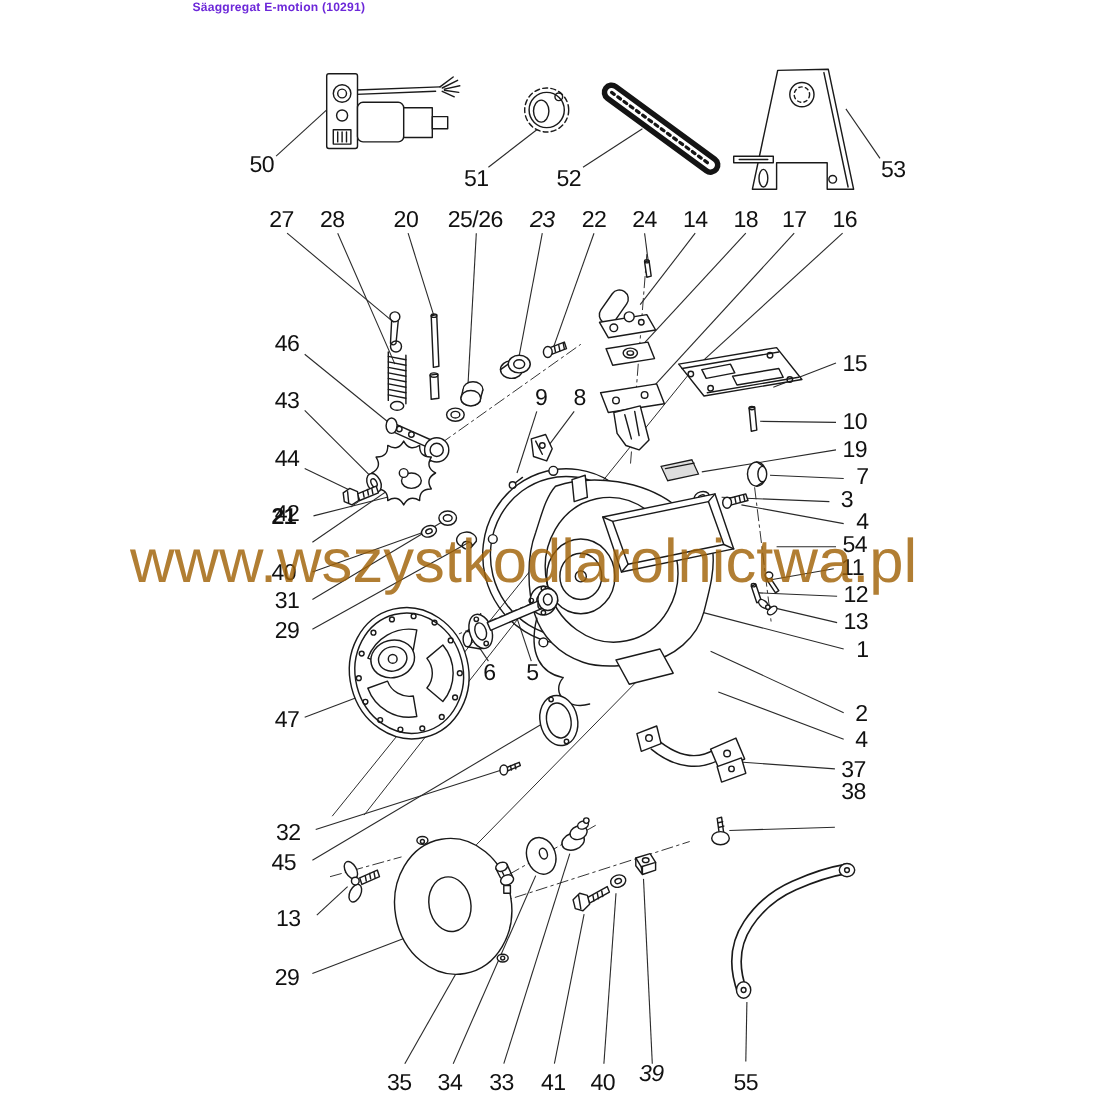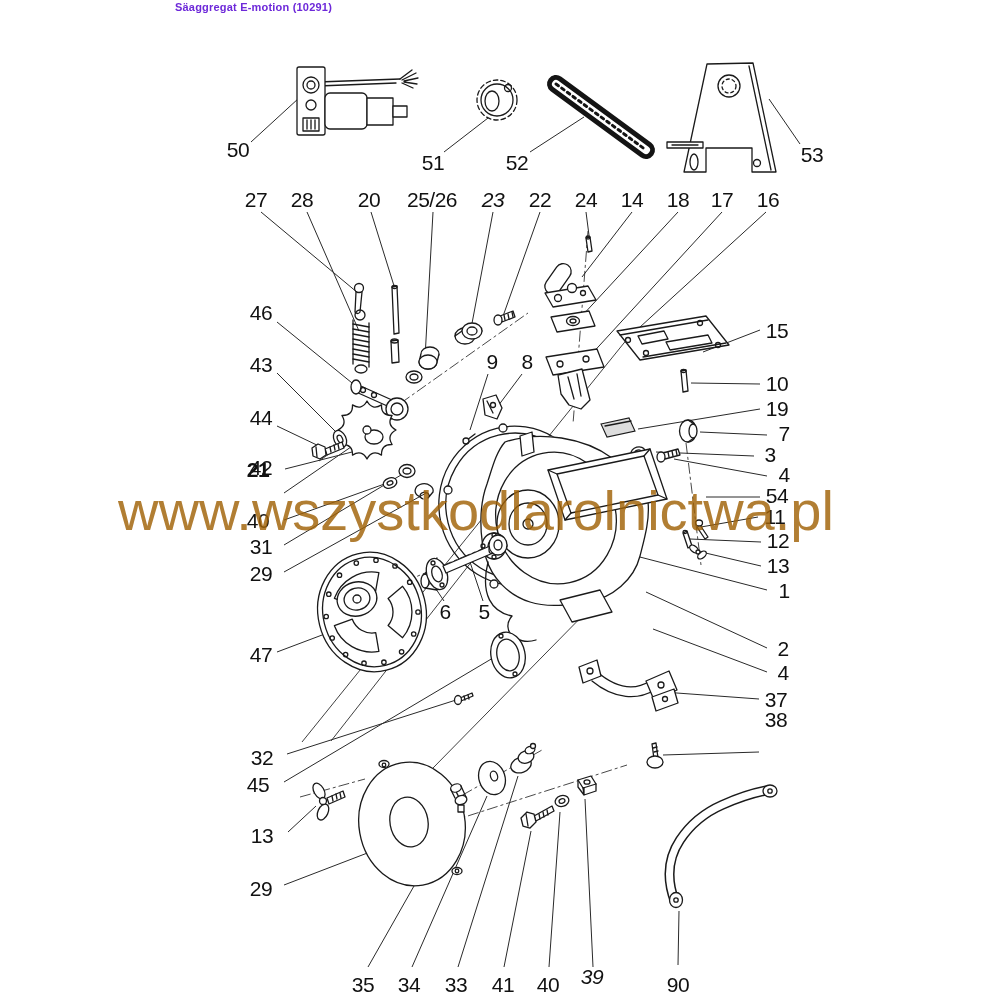--- a/index.html
+++ b/index.html
@@ -508,17 +508,17 @@
       <span class="plabel" style="left: 262px; top: 758px;">32</span>
       <span class="plabel" style="left: 258px; top: 785px;">45</span>
       <span class="plabel" style="left: 262px; top: 836px;">13</span>
       <span class="plabel" style="left: 261px; top: 889px;">29</span>
       <span class="plabel" style="left: 363px; top: 985px;">35</span>
       <span class="plabel" style="left: 409px; top: 985px;">34</span>
       <span class="plabel" style="left: 456px; top: 985px;">33</span>
       <span class="plabel" style="left: 503px; top: 985px;">41</span>
       <span class="plabel" style="left: 548px; top: 985px; text-align: center;">40</span>
       <span class="plabel" style="left: 592px; top: 977px; font-style: italic;">39</span>
-      <span class="plabel" style="left: 678px; top: 985px;">90</span>
+      <span class="plabel" style="left: 678px; top: 985px;">55</span>
     </div>
 
   <div id="watermark">www.wszystkodlarolnictwa.pl</div>
 </div>
 
 </body></html>

